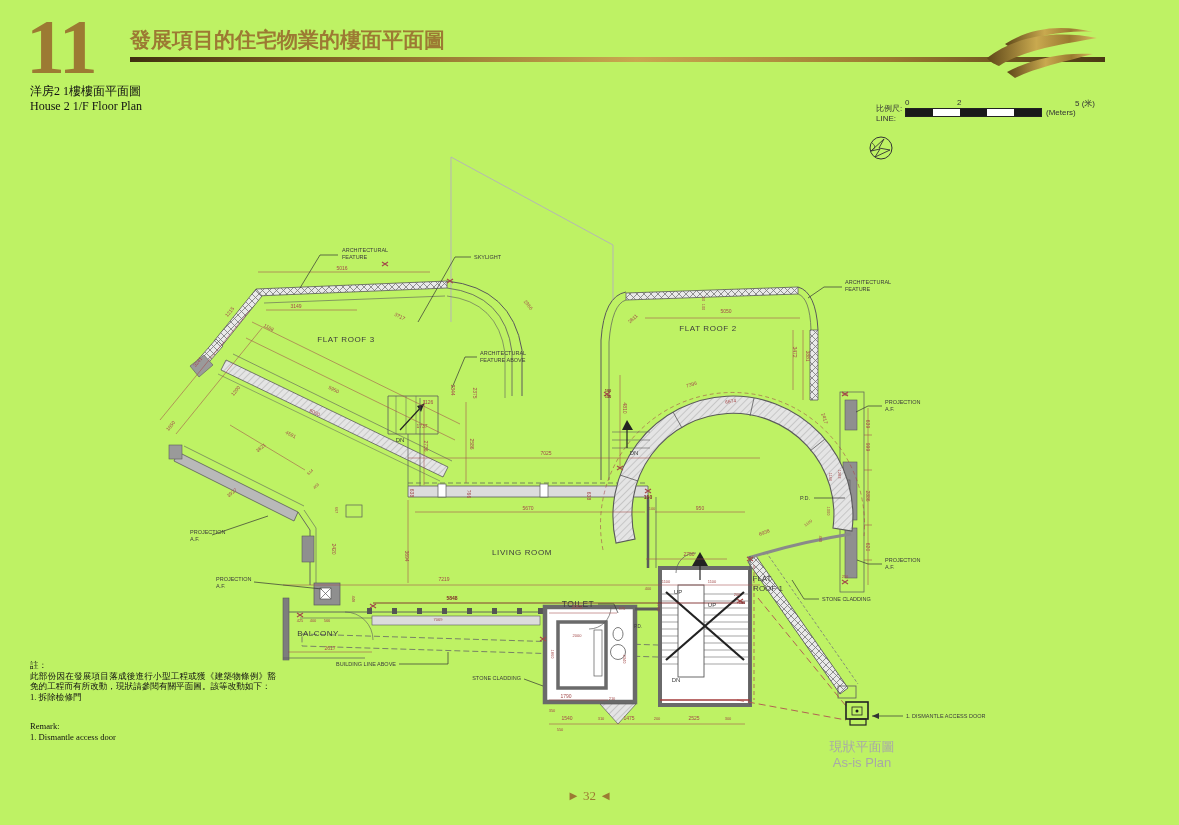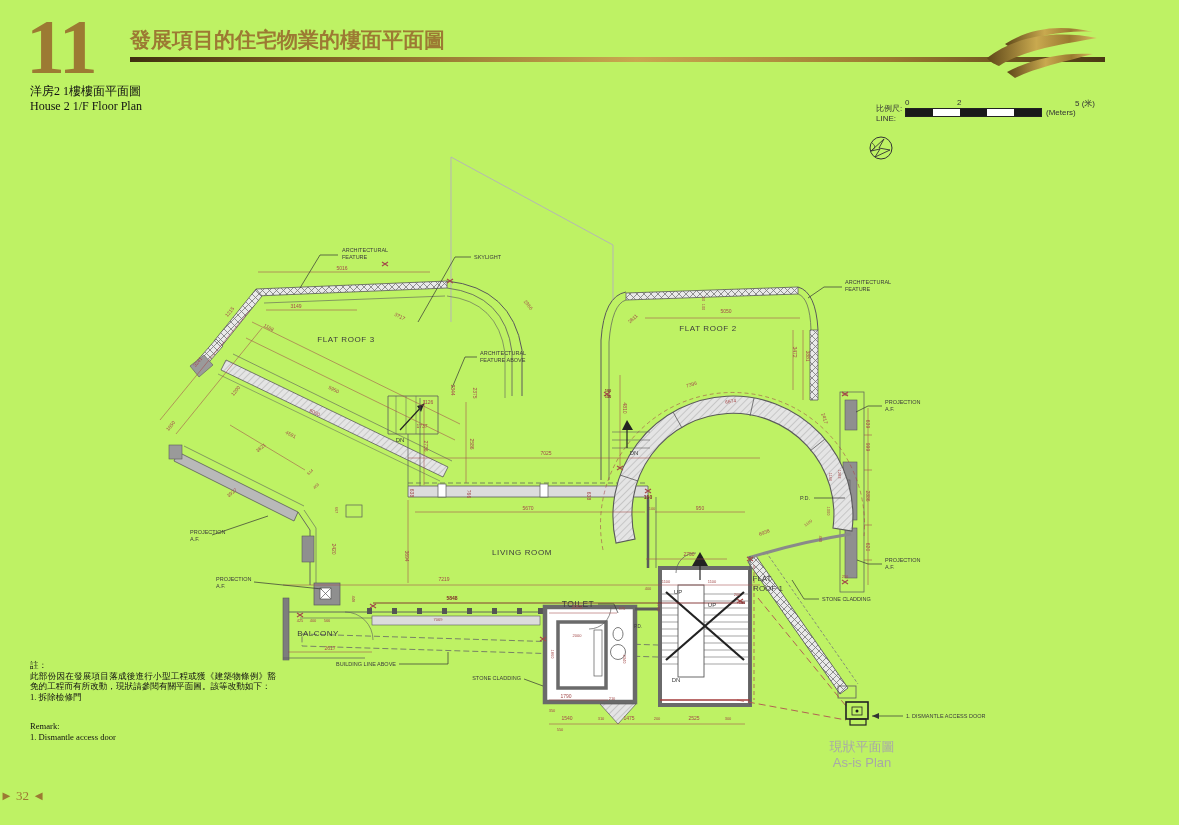--- a/index.html
+++ b/index.html
@@ -27,21 +27,21 @@
         display:flex;}
   #scalebar .bar span{flex:1;}
   #scalebar .seg-b{background:#1a1a1a;}
   #scalebar .seg-w{background:#fff;}
   #scalebar .meters{position:absolute;left:176px;top:10px;}
   
   #notes{position:absolute;left:30px;top:660px;width:246px;font-size:8.6px;line-height:10.6px;color:#111;}
   #notes .zh{font-family:"Liberation Serif",serif;text-align:justify;}
   #notes .en{margin-top:19px;text-align:justify;}
   
-  #pagenum{position:absolute;left:0;top:788px;width:1179px;
+  #pagenum{position:absolute;left:0;top:788px;width:1179px;text-align:center;
         font-size:13px;color:#9c7a33;}
   svg text{font-family:"Liberation Sans",sans-serif;}
 </style>
 </head>
 <body>
 
 <div id="page">
 
   <div id="section-number">11</div>
   <div id="title-zh">發展項目的住宅物業的樓面平面圖</div>

